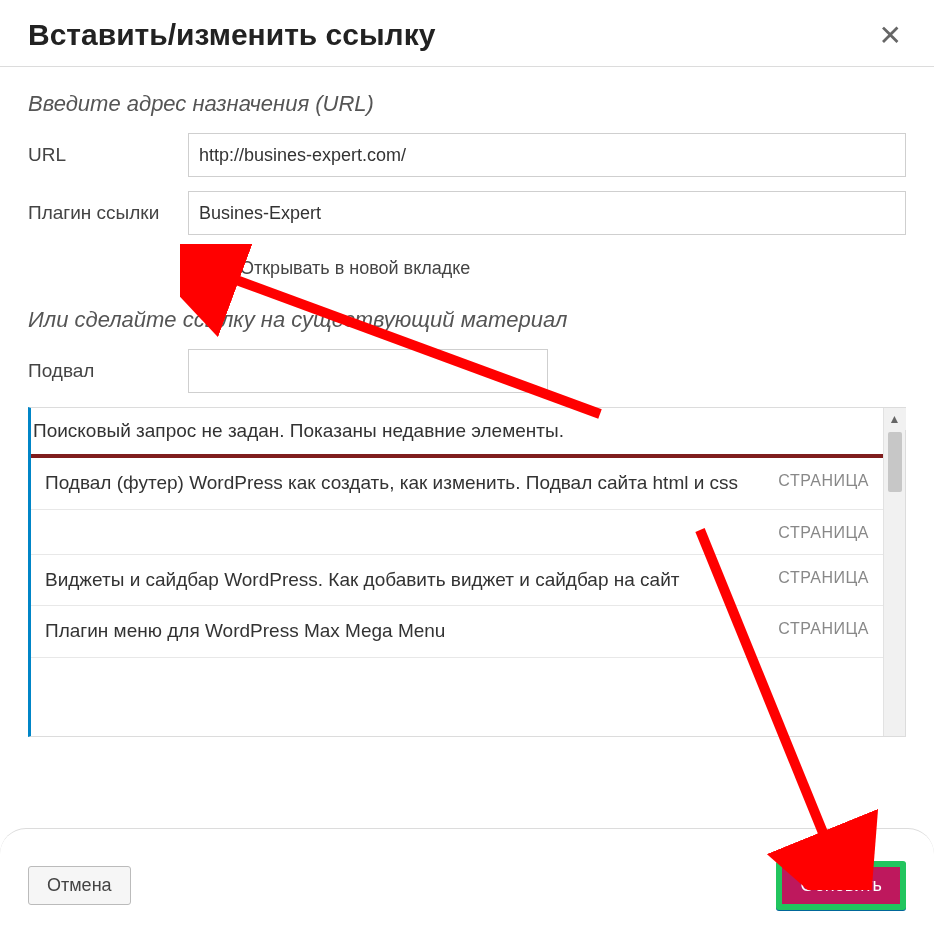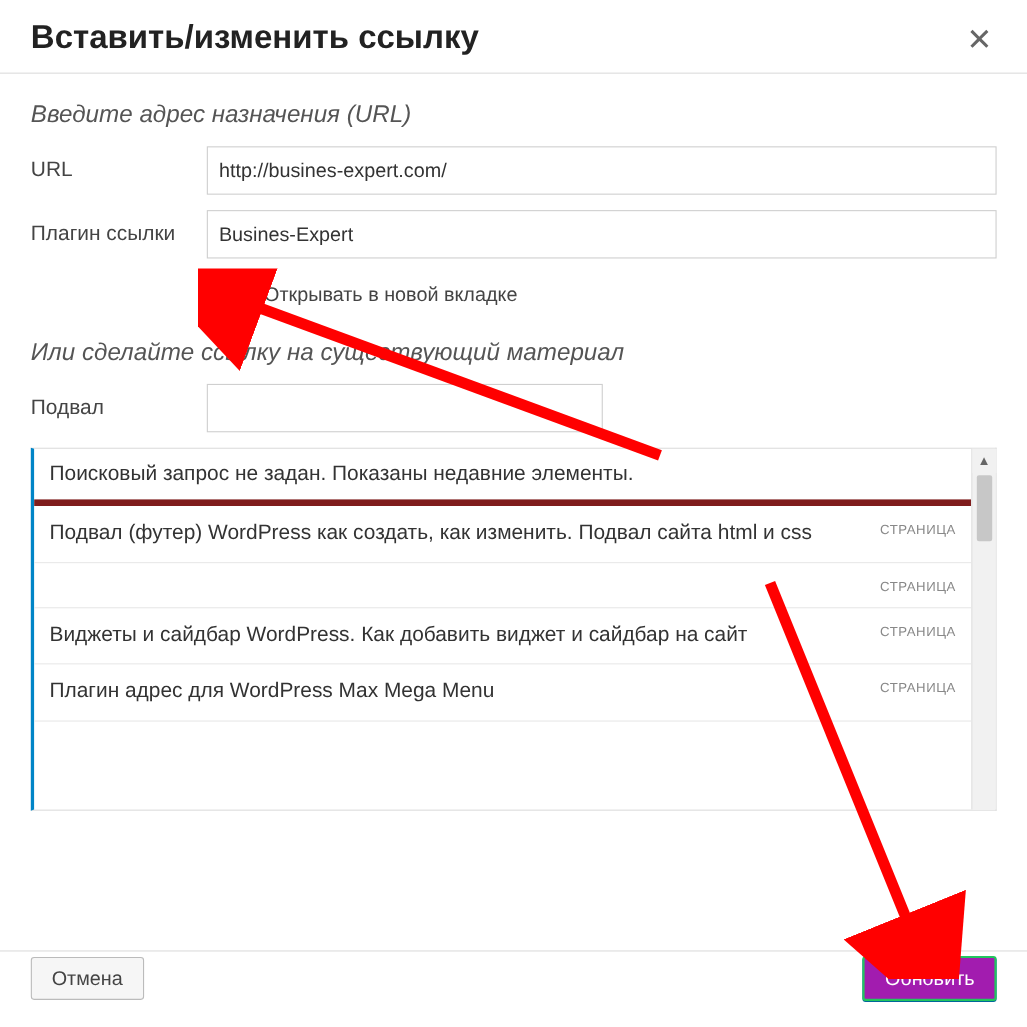--- a/index.html
+++ b/index.html
@@ -107,39 +107,39 @@
     flex: 1;
     display: flex;
     min-height: 330px;
     max-height: 330px;
   }
   .list-inner {
     flex: 1;
     overflow: hidden;
   }
   .list-msg {
-    padding: 12px 14px;
+    padding: 12px 2px;
     font-size: 19px;
     color: #333;
-    border-bottom: 6px solid #7f1d1d;
+    border-bottom: 4px solid #7f1d1d;
   }
   .list-item {
     padding: 12px 14px;
     font-size: 19px;
     border-bottom: 1px solid #e8e8e8;
     display: flex;
     justify-content: flex-end;
     align-items: flex-start;
     gap: 18px;
     cursor: pointer;
   }
   .item-title { color: #333; line-height: 1.4; flex:1; }
   .item-type  {
     color: #888;
-    font-size: 12px;
+    font-size: 16px;
     letter-spacing: 0.5px;
     white-space: nowrap;
     padding-top: 2px;
   }
   .scrollbar {
     width: 22px;
     background: #f1f1f1;
     border-left: 1px solid #e2e2e2;
     position: relative;
     display: flex;
@@ -158,39 +158,40 @@
   }
   .scroll-thumb {
     width: 14px;
     height: 60px;
     background: #c7c7c7;
     border-radius: 2px;
     margin-top: 2px;
   }
   .footer {
     border-top: 1px solid #dcdcdc;
-    padding: 4px 28px 24px 28px;
+    padding: 32px 28px 24px 28px;
     display: flex;
     justify-content: space-between;
     align-items: center;
+    border-radius: 26px;
   }
   .btn {
     padding: 8px 18px;
     font-size: 18px;
     border-radius: 3px;
     cursor: pointer;
   }
   .btn-secondary {
     background: #f6f6f6;
     border: 1px solid #bbb;
     color: #444;
   }
   .btn-primary {
-    background: #a21caf;
-    border: 2px solid #22c55e;
+    background: #be185d;
+    border: 6px solid #22c55e;
     color: #fff;
     font-weight: 500;
     box-shadow: 0 1px 0 #006799;
   }
   
   .arrow-svg {
     position: absolute;
     pointer-events: none;
     z-index: 50;
   }
@@ -240,21 +241,21 @@
           <div class="item-type">СТРАНИЦА</div>
         </div>
         <div class="list-item">
           <div class="item-type">СТРАНИЦА</div>
         </div>
         <div class="list-item">
           <div class="item-title">Виджеты и сайдбар WordPress. Как добавить виджет и сайдбар на сайт</div>
           <div class="item-type">СТРАНИЦА</div>
         </div>
         <div class="list-item">
-          <div class="item-title">Плагин адрес для WordPress Max Mega Menu</div>
+          <div class="item-title">Плагин меню для WordPress Max Mega Menu</div>
           <div class="item-type">СТРАНИЦА</div>
         </div>
       </div>
       <div class="scrollbar">
         <div class="scroll-arrow">▲</div>
         <div class="scroll-thumb"></div>
         <div style="flex:1"></div>
       </div>
     </div>
 

